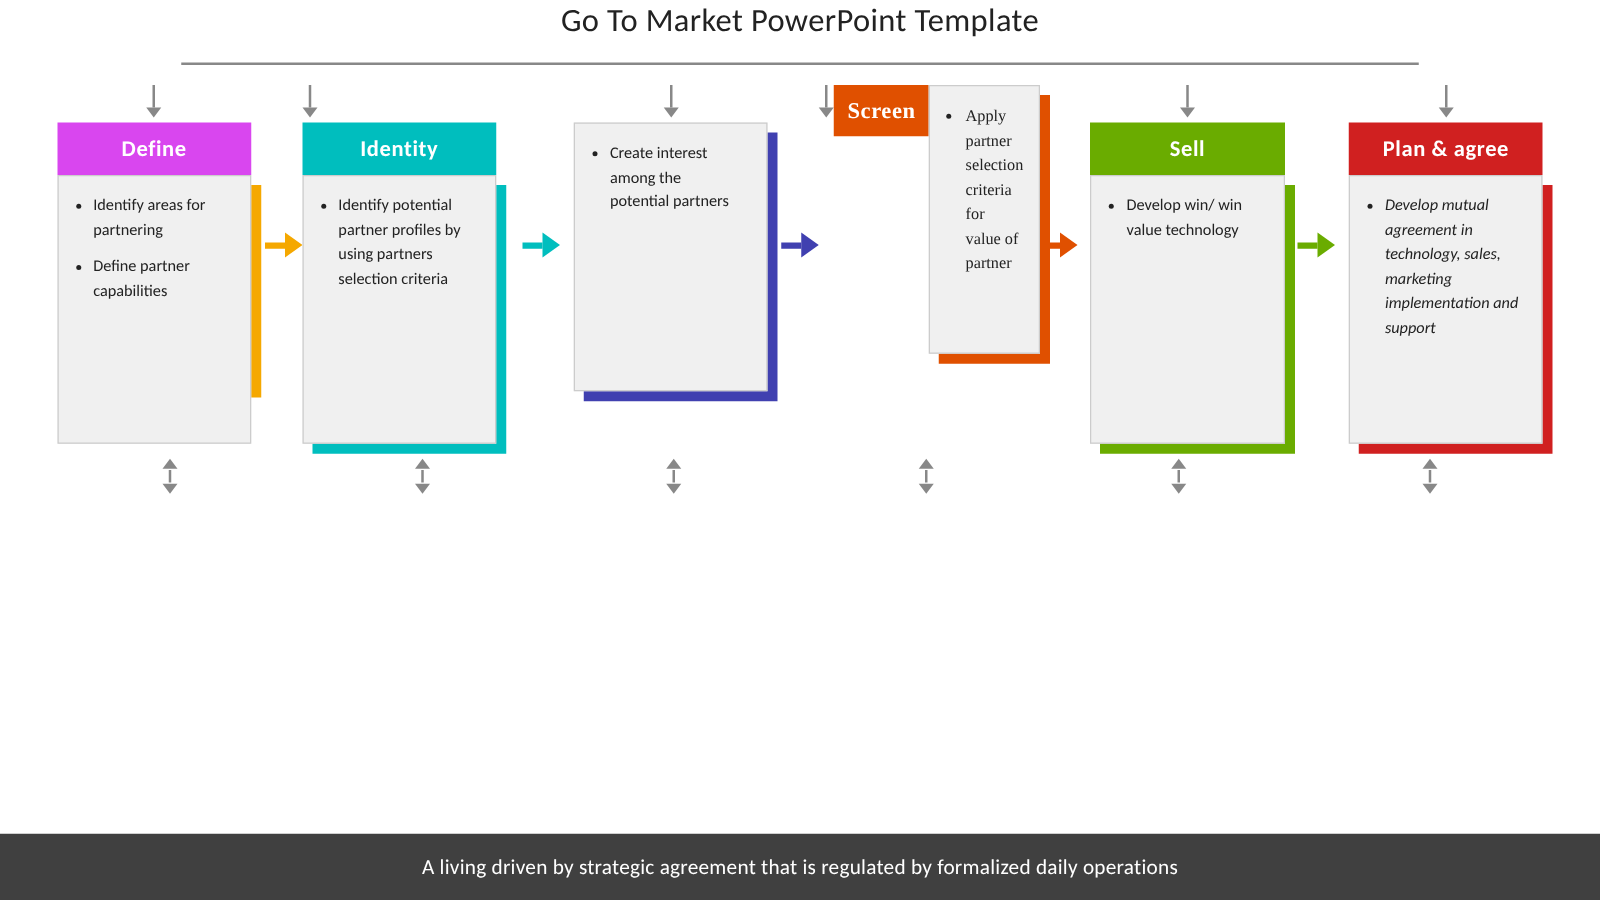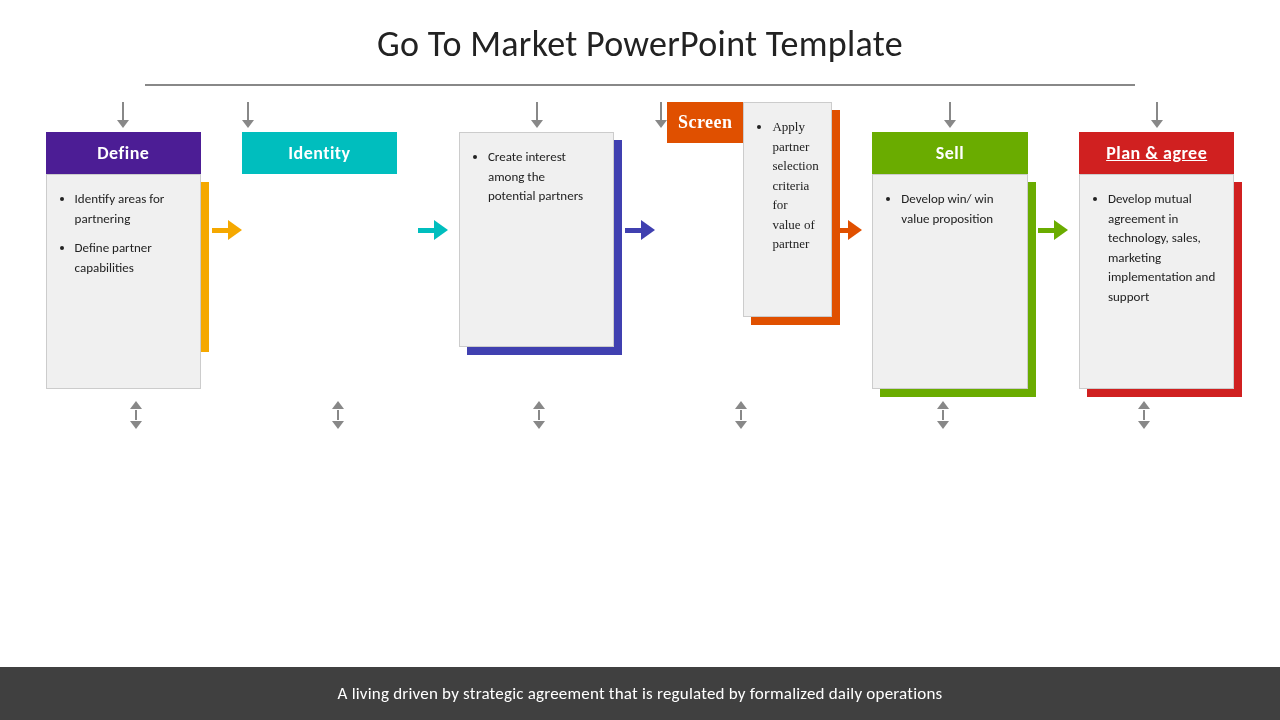--- a/index.html
+++ b/index.html
@@ -13,24 +13,23 @@
     .page {
       width: 1280px;
       height: 720px;
       display: flex;
       flex-direction: column;
       align-items: center;
       background: #ffffff;
       padding: 0;
     }
     .title {
-      font-size: 36px;
+      font-size: 26px;
       font-weight: 400;
       color: #222222;
-      margin-top: 22px;
       margin-bottom: 10px;
       letter-spacing: 0.3px;
     }
     
     .top-connector {
       width: 1180px;
       height: 18px;
       position: relative;
       margin-bottom: 0px;
       margin-top: 8px;
@@ -72,21 +71,21 @@
     
     .header-box {
       width: 88%;
       padding: 10px 8px;
       text-align: center;
       color: white;
       font-size: 18px;
       font-weight: 700;
       letter-spacing: 0.5px;
     }
-    .header-define   { background: #4c1d95; }
+    .header-define   { background: #d946ef; }
     .header-identity { background: #00BEBE; }
     .header-market   { background: #4040B0; }
     .header-screen   { background: #E05000; }
     .header-sell     { background: #6AAC00; }
     .header-planagree{ background: #D02020; }
     .card-main {
       position: relative;
       z-index: 2;
       background: #f0f0f0;
       border: 1.5px solid #cccccc;
@@ -199,20 +198,28 @@
       <div style="display: flex; align-items: center; padding-top: 118px; width: 30px; flex-shrink: 0;">
         <div style="height: 5px; width: 16px; background: rgb(245, 168, 0);"></div>
         <div style="width: 0px; height: 0px; border-top: 10px solid transparent; border-bottom: 10px solid transparent; border-left: 14px solid rgb(245, 168, 0);"></div>
       </div>
       <div class="col-wrapper" style="flex: 1 1 0%; display: flex; flex-direction: column; align-items: flex-start;">
         <div class="top-arrow-container">
           <div class="top-arrow-line"></div>
           <div class="top-arrow-head"></div>
         </div>
         <div class="header-box header-identity" style="width: 88%;">Identity</div>
+        <div class="card-container" style="position: relative; width: 88%; height: 215px;">
+          <div style="position: absolute; bottom: -8px; right: -8px; width: 100%; height: 100%; background: rgb(0, 190, 190); z-index: 1;"></div>
+          <div class="card-main" style="position: relative; z-index: 2; background: rgb(240, 240, 240); border: 1.5px solid rgb(204, 204, 204); padding: 14px 12px 14px 10px; height: 215px; font-size: 13px; color: rgb(34, 34, 34); line-height: 1.5;">
+            <ul style="list-style: disc; padding-left: 18px;">
+              <li style="margin-bottom: 10px;">Identify potential partner profiles by using partners selection criteria</li>
+            </ul>
+          </div>
+        </div>
       </div>
       <div style="display: flex; align-items: center; padding-top: 118px; width: 30px; flex-shrink: 0;">
         <div style="height: 5px; width: 16px; background: rgb(0, 190, 190);"></div>
         <div style="width: 0px; height: 0px; border-top: 10px solid transparent; border-bottom: 10px solid transparent; border-left: 14px solid rgb(0, 190, 190);"></div>
       </div>
       <div class="col-wrapper" style="flex: 1 1 0%; display: flex; flex-direction: column; align-items: center;">
         <div class="top-arrow-container">
           <div class="top-arrow-line"></div>
           <div class="top-arrow-head"></div>
         </div>
@@ -251,39 +258,39 @@
       <div class="col-wrapper" style="flex: 1 1 0%; display: flex; flex-direction: column; align-items: center;">
         <div class="top-arrow-container">
           <div class="top-arrow-line"></div>
           <div class="top-arrow-head"></div>
         </div>
         <div class="header-box header-sell" style="width: 88%;">Sell</div>
         <div class="card-container" style="position: relative; width: 88%; height: 215px;">
           <div style="position: absolute; bottom: -8px; right: -8px; width: 100%; height: 100%; background: rgb(106, 172, 0); z-index: 1;"></div>
           <div class="card-main" style="position: relative; z-index: 2; background: rgb(240, 240, 240); border: 1.5px solid rgb(204, 204, 204); padding: 14px 12px 14px 10px; height: 215px; font-size: 13px; color: rgb(34, 34, 34); line-height: 1.5;">
             <ul style="list-style: disc; padding-left: 18px;">
-              <li style="margin-bottom: 10px;">Develop win/ win value proposition</li>
+              <li style="margin-bottom: 10px;">Develop win/ win value technology</li>
             </ul>
           </div>
         </div>
       </div>
       <div style="display: flex; align-items: center; padding-top: 118px; width: 30px; flex-shrink: 0;">
         <div style="height: 5px; width: 16px; background: rgb(106, 172, 0);"></div>
         <div style="width: 0px; height: 0px; border-top: 10px solid transparent; border-bottom: 10px solid transparent; border-left: 14px solid rgb(106, 172, 0);"></div>
       </div>
       <div class="col-wrapper" style="flex: 1 1 0%; display: flex; flex-direction: column; align-items: center;">
         <div class="top-arrow-container">
           <div class="top-arrow-line"></div>
           <div class="top-arrow-head"></div>
         </div>
-        <div class="header-box header-planagree" style="width: 88%; text-decoration: underline;">Plan &amp; agree</div>
+        <div class="header-box header-planagree" style="width: 88%;">Plan &amp; agree</div>
         <div class="card-container" style="position: relative; width: 88%; height: 215px;">
           <div style="position: absolute; bottom: -8px; right: -8px; width: 100%; height: 100%; background: rgb(208, 32, 32); z-index: 1;"></div>
           <div class="card-main" style="position: relative; z-index: 2; background: rgb(240, 240, 240); border: 1.5px solid rgb(204, 204, 204); padding: 14px 12px 14px 10px; height: 215px; font-size: 13px; color: rgb(34, 34, 34); line-height: 1.5;">
-            <ul style="list-style: disc; padding-left: 18px;">
+            <ul style="list-style: disc; padding-left: 18px; font-style: italic;">
               <li style="margin-bottom: 10px;">Develop mutual agreement in technology, sales, marketing implementation and support</li>
             </ul>
           </div>
         </div>
       </div>
     </div>
 
   <div class="bottom-arrows-row" id="bottom-arrows-row">
   <div class="bottom-arrow-col" style="flex: 1 1 0%; display: flex; justify-content: center; align-items: center;">
         <div class="double-arrow" style="display: flex; flex-direction: column; align-items: center; height: 28px; justify-content: space-between;">

